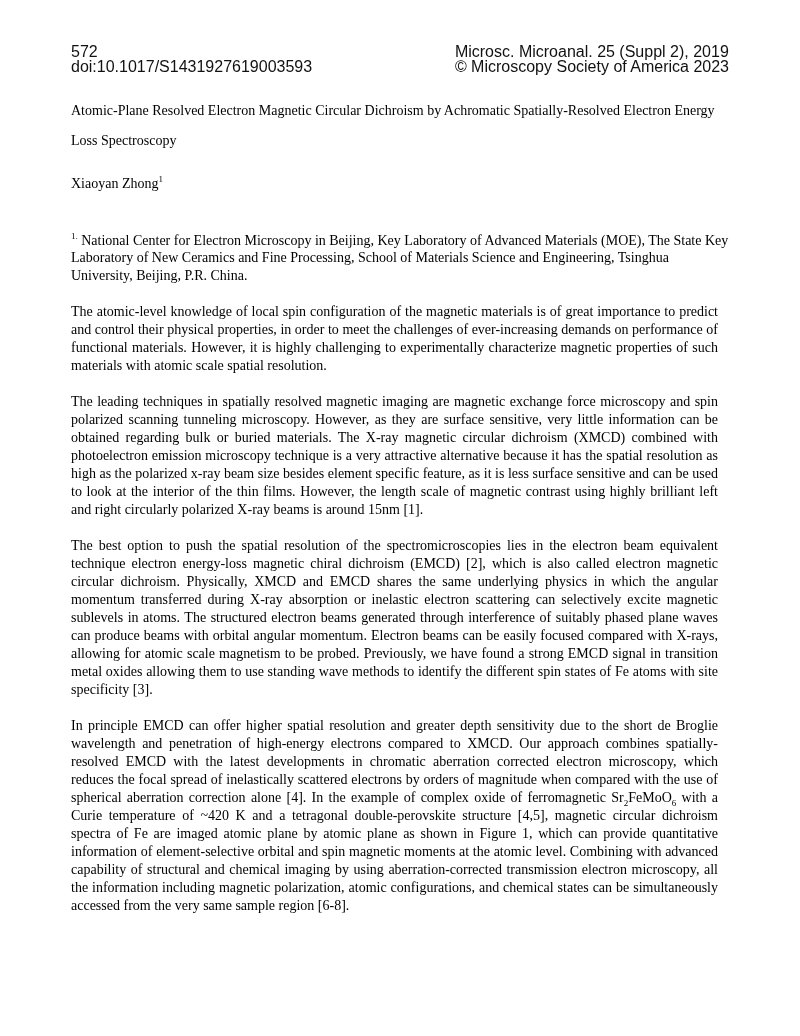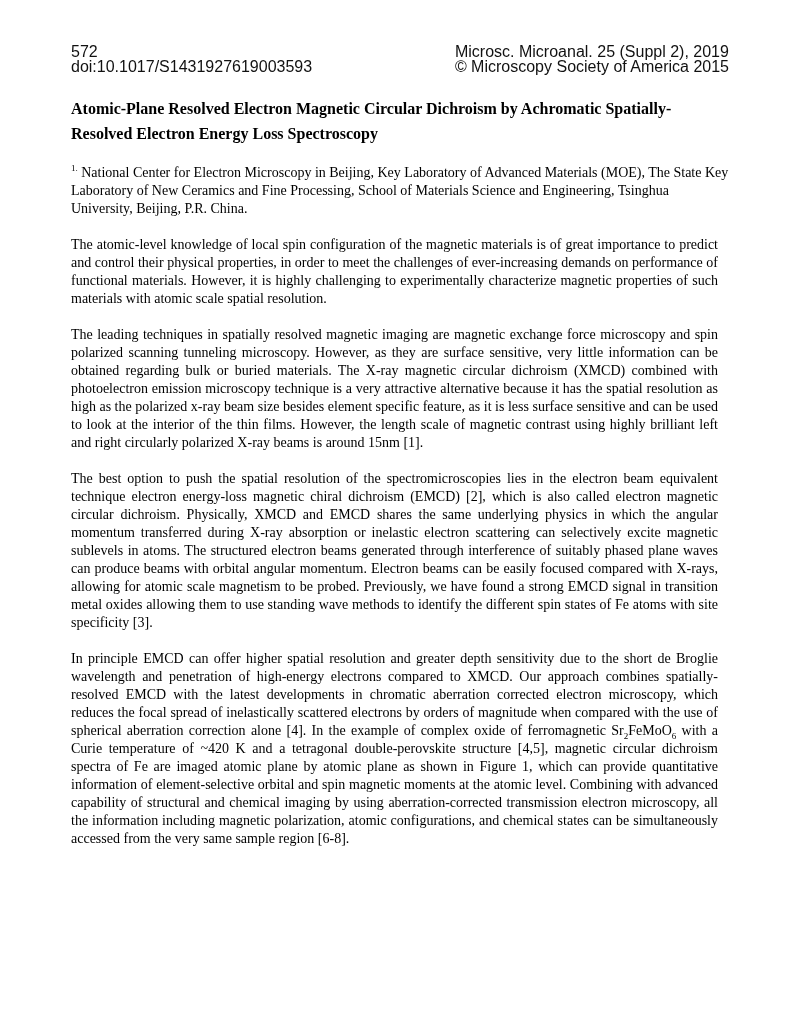--- a/index.html
+++ b/index.html
@@ -1,41 +1,44 @@
 <!DOCTYPE html>
 <html><head>
 <meta charset="utf-8">
 <style>
   html, body { margin: 0; padding: 0; background: #ffffff; }
   body { width: 800px; height: 1036px; position: relative; overflow: hidden; color: #000; }
   .hdr { position: absolute; top: 44px; font-family: "Liberation Sans", sans-serif; font-size: 16px; line-height: 15px; color: #111; }
   .hdr.left { left: 71px; }
-  .hdr.right { right: 71px; text-align: center; }
+  .hdr.right { right: 71px; text-align: left; }
   .content { position: absolute; left: 71px; top: 96px; width: 658px; font-family: "Liberation Serif", serif; color: #000; }
-  .title { font-weight: bold; font-size: 16px; line-height: 25px; margin: 0; }
+  .title { font-weight: normal; font-size: 14px; line-height: 30px; margin: 0; }
   .author { font-size: 14px; line-height: 18px; margin-top: 14px; }
   .author sup, .affil sup { font-size: 9px; }
-  .affil { font-size: 14px; line-height: 18px; margin-top: 13px; }
+  .affil { font-size: 14px; line-height: 18px; margin-top: 34px; }
   p.body { font-size: 14px; line-height: 18px; text-align: justify; margin: 18px 11px 0 0; }
   sub { font-size: 9px; vertical-align: sub; line-height: 0; }
 </style>
 </head>
 <body>
 
 <div class="hdr left">
   <div>572</div>
   <div>doi:10.1017/S1431927619003593</div>
 </div>
 <div class="hdr right">
   <div>Microsc. Microanal. 25 (Suppl 2), 2019</div>
-  <div>© Microscopy Society of America 2015</div>
+  <div>© Microscopy Society of America 2023</div>
 </div>
 
 <div class="content">
   <h1 class="title">Atomic-Plane Resolved Electron Magnetic Circular Dichroism by Achromatic Spatially-Resolved Electron Energy Loss Spectroscopy</h1>
+  <div class="author">
+    <span>Xiaoyan Zhong</span><sup>1</sup>
+  </div>
   <div class="affil">
     <sup>1.</sup><span> National Center for Electron Microscopy in Beijing, Key Laboratory of Advanced Materials (MOE), The State Key Laboratory of New Ceramics and Fine Processing, School of Materials Science and Engineering, Tsinghua University, Beijing, P.R. China.</span>
   </div>
   <p class="body">The atomic-level knowledge of local spin configuration of the magnetic materials is of great importance to predict and control their physical properties, in order to meet the challenges of ever-increasing demands on performance of functional materials. However, it is highly challenging to experimentally characterize magnetic properties of such materials with atomic scale spatial resolution.</p>
   <p class="body">The leading techniques in spatially resolved magnetic imaging are magnetic exchange force microscopy and spin polarized scanning tunneling microscopy. However, as they are surface sensitive, very little information can be obtained regarding bulk or buried materials. The X-ray magnetic circular dichroism (XMCD) combined with photoelectron emission microscopy technique is a very attractive alternative because it has the spatial resolution as high as the polarized x-ray beam size besides element specific feature, as it is less surface sensitive and can be used to look at the interior of the thin films. However, the length scale of magnetic contrast using highly brilliant left and right circularly polarized X-ray beams is around 15nm [1].</p>
   <p class="body">The best option to push the spatial resolution of the spectromicroscopies lies in the electron beam equivalent technique electron energy-loss magnetic chiral dichroism (EMCD) [2], which is also called electron magnetic circular dichroism. Physically, XMCD and EMCD shares the same underlying physics in which the angular momentum transferred during X-ray absorption or inelastic electron scattering can selectively excite magnetic sublevels in atoms. The structured electron beams generated through interference of suitably phased plane waves can produce beams with orbital angular momentum. Electron beams can be easily focused compared with X-rays, allowing for atomic scale magnetism to be probed. Previously, we have found a strong EMCD signal in transition metal oxides allowing them to use standing wave methods to identify the different spin states of Fe atoms with site specificity [3].</p>
   <p class="body"><span>In principle EMCD can offer higher spatial resolution and greater depth sensitivity due to the short de Broglie wavelength and penetration of high-energy electrons compared to XMCD. Our approach combines spatially-resolved EMCD with the latest developments in chromatic aberration corrected electron microscopy, which reduces the focal spread of inelastically scattered electrons by orders of magnitude when compared with the use of spherical aberration correction alone [4]. In the example of complex oxide of ferromagnetic Sr</span><sub>2</sub><span>FeMoO</span><sub>6</sub><span> with a Curie temperature of ~420 K and a tetragonal double-perovskite structure [4,5], magnetic circular dichroism spectra of Fe are imaged atomic plane by atomic plane as shown in Figure 1, which can provide quantitative information of element-selective orbital and spin magnetic moments at the atomic level. Combining with advanced capability of structural and chemical imaging by using aberration-corrected transmission electron microscopy, all the information including magnetic polarization, atomic configurations, and chemical states can be simultaneously accessed from the very same sample region [6-8].</span></p>
 </div>
 
 </body></html>

